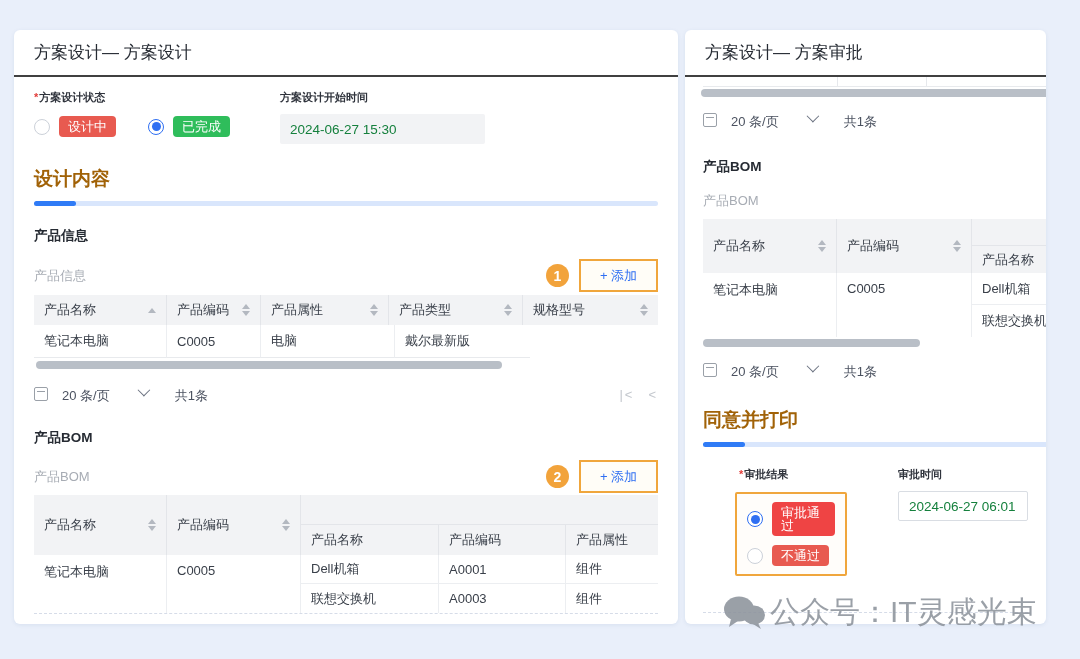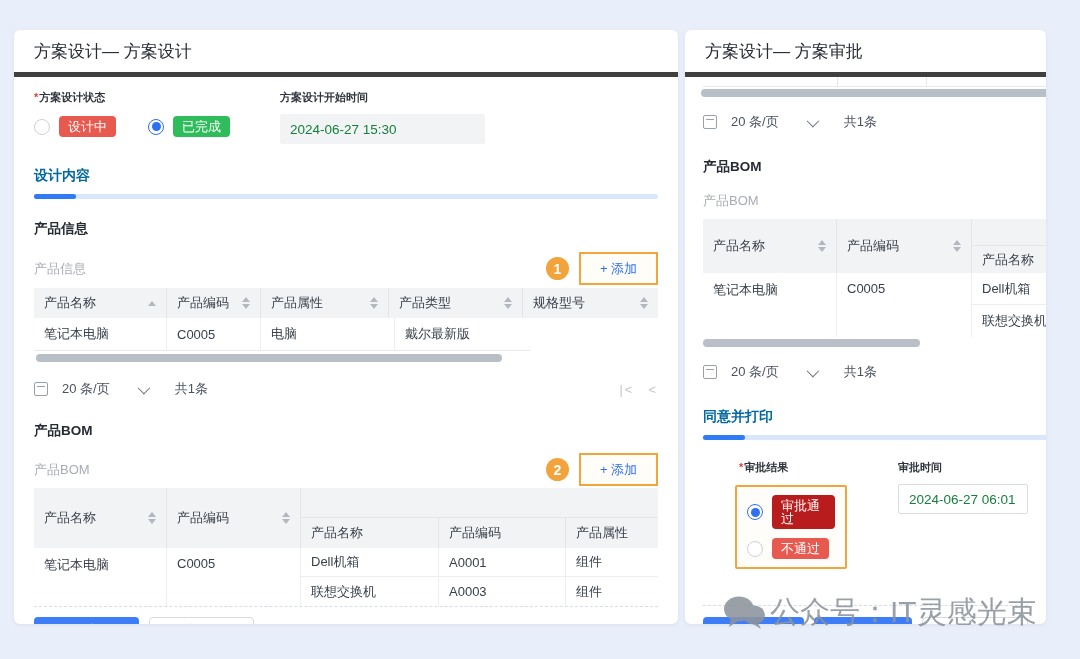--- a/index.html
+++ b/index.html
@@ -12,43 +12,43 @@
     overflow:hidden;
   }
   .card {
     position:absolute; top:30px; background:#fff; border-radius:6px;
     box-shadow:0 1px 4px rgba(30,60,120,.08); height:594px; overflow:hidden;
   }
   .card.left  { left:14px;  width:664px; }
   .card.right { left:685px; width:361px; }
   .card-header {
     height:47px; display:flex; align-items:center; padding:16px 20px;
-    font-size:17px; color:#262b33; border-bottom:5px solid #404040;
+    font-size:17px; color:#262b33; border-bottom:2px solid #404040;
   }
   .body-pad { padding:0 20px; }
   .body-pad-r { padding:0 18px; }
 
   .field-label { font-size:11px; font-weight:bold; color:#30343d; }
   .req { color:#e23c39; margin-right:1px; font-weight:bold; }
   .gray-label { font-size:13px; color:#a7acb4; }
 
   .radio { width:16px; height:16px; border-radius:50%; background:#fff; border:1px solid #ccd1d9; flex:0 0 16px; }
   .radio.checked { border:1.5px solid #2f6ff2; position:relative; }
   .radio.checked::after { content:""; position:absolute; inset:2.5px; border-radius:50%; background:#2f6ff2; }
 
   .badge { display:inline-block; color:#fff; font-size:13px; padding:4px 9px; border-radius:4px; line-height:1; }
   .badge.red   { background:#e85a50; }
   .badge.green { background:#2fbd5b; }
-  .badge.teal  { background:#b91c1c; }
+  .badge.teal  { background:#ef4444; }
 
   .text-input { height:30px; font-size:13.5px; color:#15803d; display:flex; align-items:center; padding:0 10px; border-radius:2px; }
   .text-input.filled { background:#f2f3f5; }
   .text-input.boxed  { background:#fff; border:1px solid #d9dde3; }
 
-  .tab-label { font-size:14px; font-weight:bold; color:#0369a1; }
+  .tab-label { font-size:19px; font-weight:bold; color:#a16207; }
   .tab-track { margin-top:9px; height:5px; background:#d9e6fc; border-radius:3px; position:relative; }
   .tab-active { position:absolute; left:0; top:0; width:42px; height:5px; background:#2f7bf6; border-radius:3px; }
 
   .section-heading { font-size:13.5px; font-weight:bold; color:#262b33; }
 
   .sub-row { display:flex; align-items:center; justify-content:space-between; }
   .step-badge {
     width:23px; height:23px; border-radius:50%; background:#f2a33b; color:#fff;
     font-size:14px; font-weight:bold; display:flex; align-items:center; justify-content:center;
   }
@@ -67,21 +67,21 @@
   .td:last-child { border-right:none; }
 
   .sort { display:inline-flex; flex-direction:column; gap:2px; margin-left:6px; cursor:pointer; }
   .sort i { display:block; width:0; height:0; border-left:4px solid transparent; border-right:4px solid transparent; }
   .sort i.up   { border-bottom:5px solid #b3b8c0; }
   .sort i.down { border-top:5px solid #b3b8c0; }
 
   .hscroll { height:8px; margin-top:3px; position:relative; }
   .hscroll .thumb { position:absolute; top:0; height:8px; background:#b9bfc7; border-radius:4px; }
 
-  .pager { display:flex; align-items:center; font-size:13px; color:#4b5260; }
+  .pager { display:flex; font-size:13px; color:#4b5260; }
   .pager .gap { width:14px; }
   .psize-icon { width:14px; height:14px; border:1px solid #9aa0a8; border-radius:2px; position:relative; }
   .psize-icon::after { content:""; position:absolute; left:2px; right:2px; top:3px; height:1px; background:#9aa0a8; }
   .chev { width:9px; height:9px; border-right:1.5px solid #6b7280; border-bottom:1.5px solid #6b7280; transform:rotate(45deg) translateY(-2px); display:inline-block; }
   .pager-arrows { margin-left:auto; color:#c3c7cd; font-size:13px; letter-spacing:2px; display:flex; gap:14px; }
 
   
   .bom { font-size:13px; color:#3a404a; border-bottom:1px dashed #d6dce8; }
   .bom-head { display:flex; background:#f2f3f5; }
   .bom-ocell { display:flex; align-items:center; padding:0 10px; border-right:1px solid #e3e5e9; }

